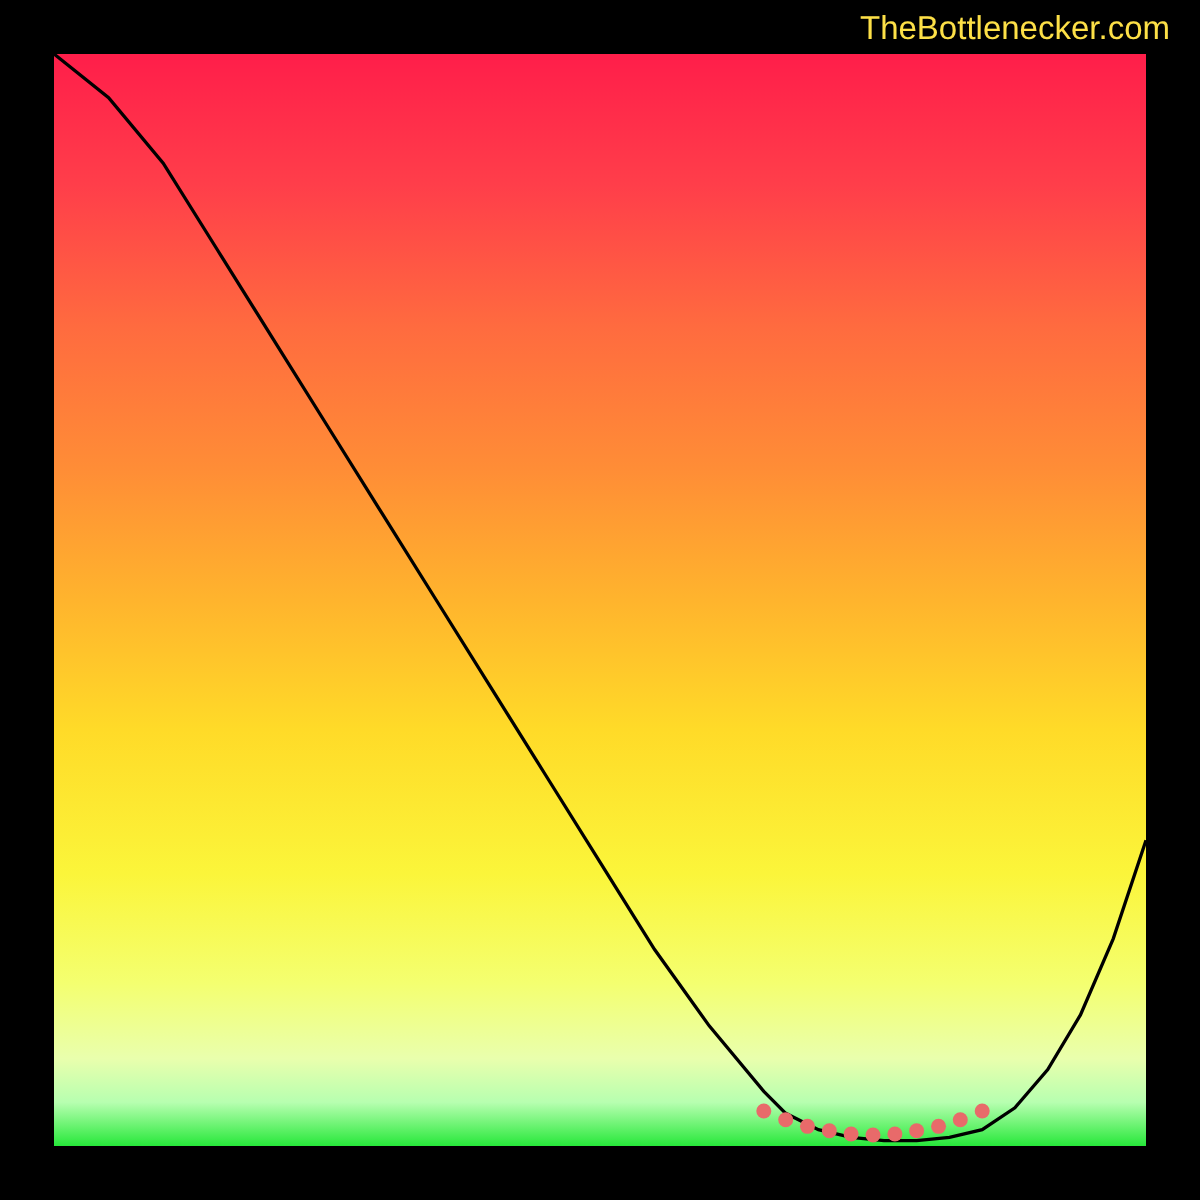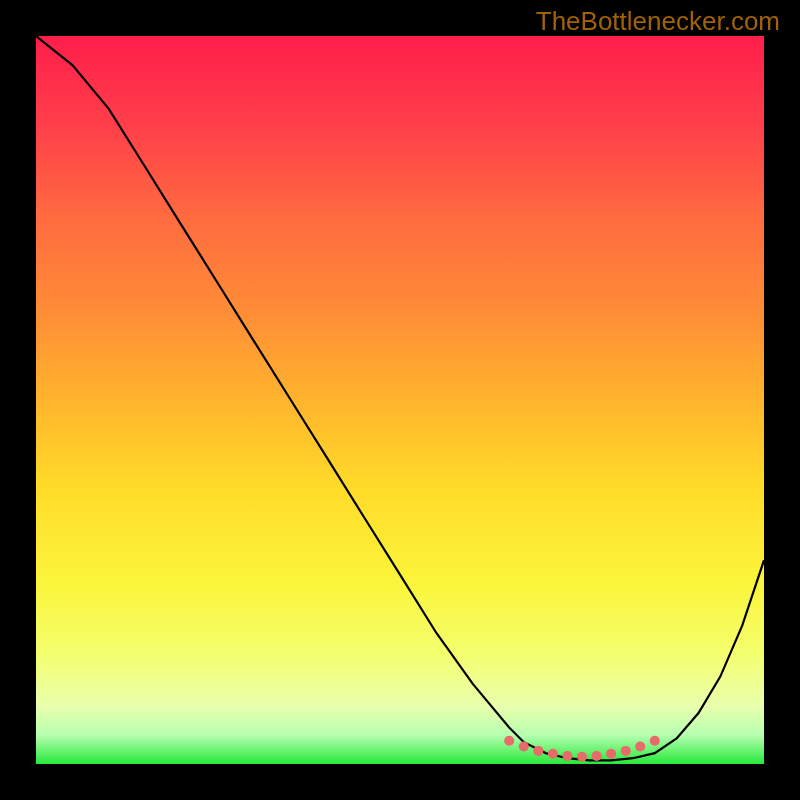--- a/index.html
+++ b/index.html
@@ -7,22 +7,22 @@
     width: 800px;
     height: 800px;
     background: #000;
     position: relative;
     font-family: Arial, sans-serif;
   }
   .watermark {
     position: absolute;
     top: 6px;
     right: 20px;
-    color: #a16207;
-    font-size: 26px;
+    color: #fde047;
+    font-size: 22px;
     font-weight: 500;
     z-index: 10;
   }
   .plot-area {
     position: absolute;
     left: 36px;
     top: 36px;
     width: 728px;
     height: 728px;
     overflow: hidden;

